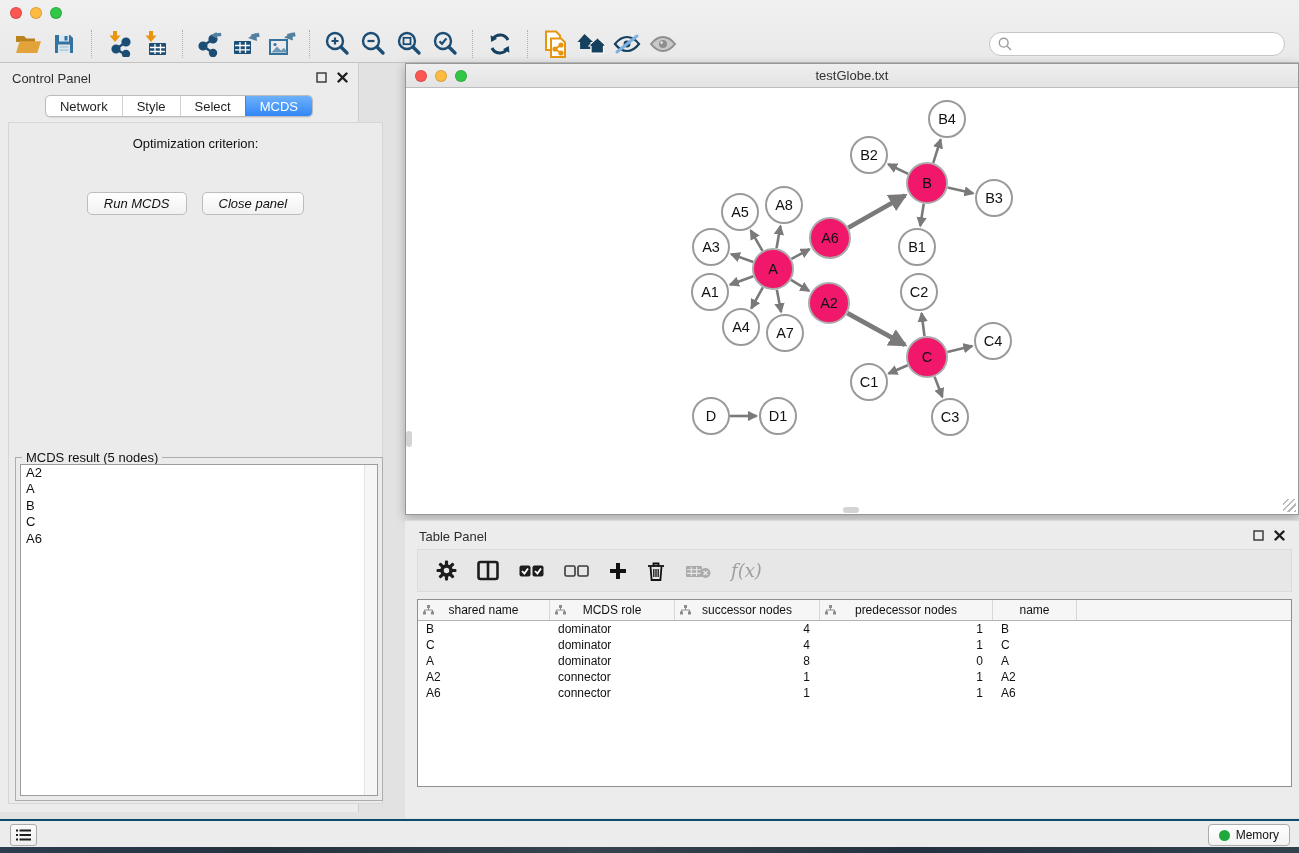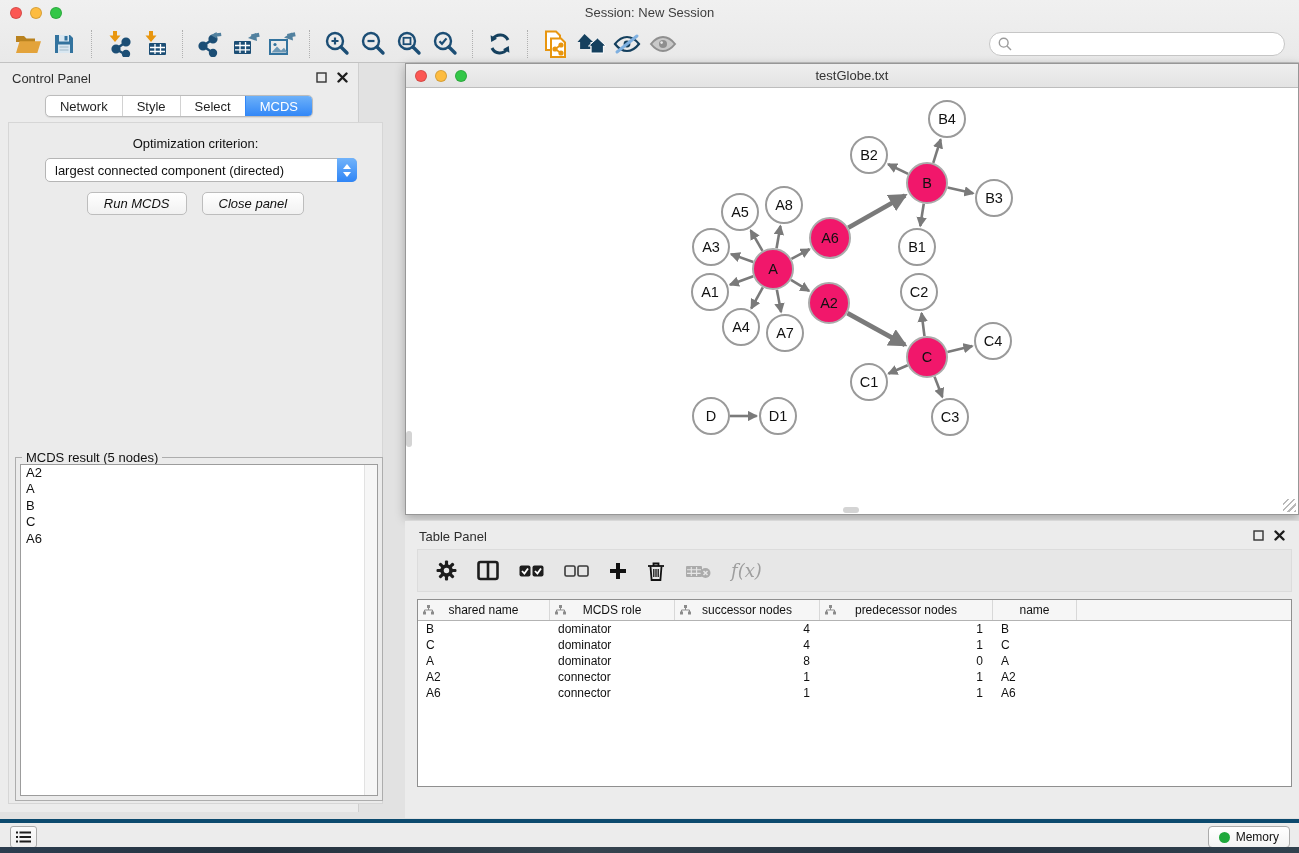--- a/index.html
+++ b/index.html
@@ -89,21 +89,21 @@
   #node-table { position:absolute; left:12px; top:78px; width:875px; height:188px; background:#fff; border:1px solid #8f8f8f; overflow:hidden; }
   #nt-header { display:flex; height:21px; background:#f6f6f6; border-bottom:1px solid #b3b3b3; font-size:12px; color:#111; }
   .nt-hcell { position:relative; display:flex; align-items:center; justify-content:center; border-right:1px solid #d8d8d8; }
   .nt-hicon { position:absolute; left:5px; top:5px; }
   .nt-row { display:flex; height:16px; font-size:12px; color:#111; align-items:center; }
   .nt-cell { padding:0 8px; white-space:nowrap; overflow:hidden; }
   .nt-cell.num { text-align:right; padding-right:10px; }
   #tp-tabs-row { position:absolute; left:0; top:270px; width:100%; display:flex; justify-content:center; }
 
   
-  #statusbar { position:absolute; left:0; top:819px; width:1299px; height:28px; background:#ececec; border-top:4px solid #0c4a6e; }
+  #statusbar { position:absolute; left:0; top:819px; width:1299px; height:28px; background:#ececec; border-top:2px solid #0c4a6e; }
   #list-btn { position:absolute; left:10px; top:3px; width:27px; height:22px; background:linear-gradient(#fbfbfb,#efefef);
               border:1px solid #ababab; border-radius:3px; display:flex; align-items:center; justify-content:center; }
   #memory-btn { position:absolute; right:9px; top:3px; height:22px; background:linear-gradient(#ffffff,#f3f3f3);
                 border:1px solid #ababab; border-radius:4px; display:flex; align-items:center; gap:6px; padding:0 10px; font-size:12px; color:#111; }
   #memory-dot { width:11px; height:11px; border-radius:50%; background:#1fa83c; }
   #desktop-strip { position:absolute; left:0; top:847px; width:1299px; height:6px;
      background:linear-gradient(90deg,#2c3d4f,#24323f 20%,#36444f 45%,#243140 70%,#31414e); }
 
   svg text { font-family:"Liberation Sans",sans-serif; }
 </style>
@@ -111,21 +111,20 @@
 <body>
 
 <div id="app">
 
   <div id="chrome">
     <div class="lights" id="main-lights">
       <div class="light red"></div>
       <div class="light yellow"></div>
       <div class="light green"></div>
     </div>
-    <div id="main-title">Session: New Session</div>
 
     <div id="toolbar">
 
       <span class="tb-icon">
         <svg width="27" height="22" viewBox="0 0 27 22">
             <path d="M1 3h8l2.4 2.5H20V9H1z" fill="#b9821f"></path>
             <path d="M1 20 4.6 8.3H26L22.3 20z" fill="#e3a33b"></path>
           </svg>
       </span>
 
@@ -325,27 +324,20 @@
         <div class="seg" id="cp-tabs">
             <div class="seg-item">Network</div>
             <div class="seg-item">Style</div>
             <div class="seg-item">Select</div>
             <div class="seg-item sel">MCDS</div>
           </div>
       </div>
 
       <div id="cp-inner">
         <div id="opt-label">Optimization criterion:</div>
-        <div id="dropdown">
-          <span>largest connected component (directed)</span>
-          <span id="dd-step">
-              <span class="chev-up"></span>
-              <span class="chev-dn"></span>
-            </span>
-        </div>
         <div id="cp-buttons">
           <button class="aqua-btn">Run MCDS</button>
           <button class="aqua-btn">Close panel</button>
         </div>
 
         <div id="result-box">
           <span id="result-legend">MCDS result (5 nodes)</span>
           <div id="result-list">
             <div class="li">A2</div>
               <div class="li">A</div>

